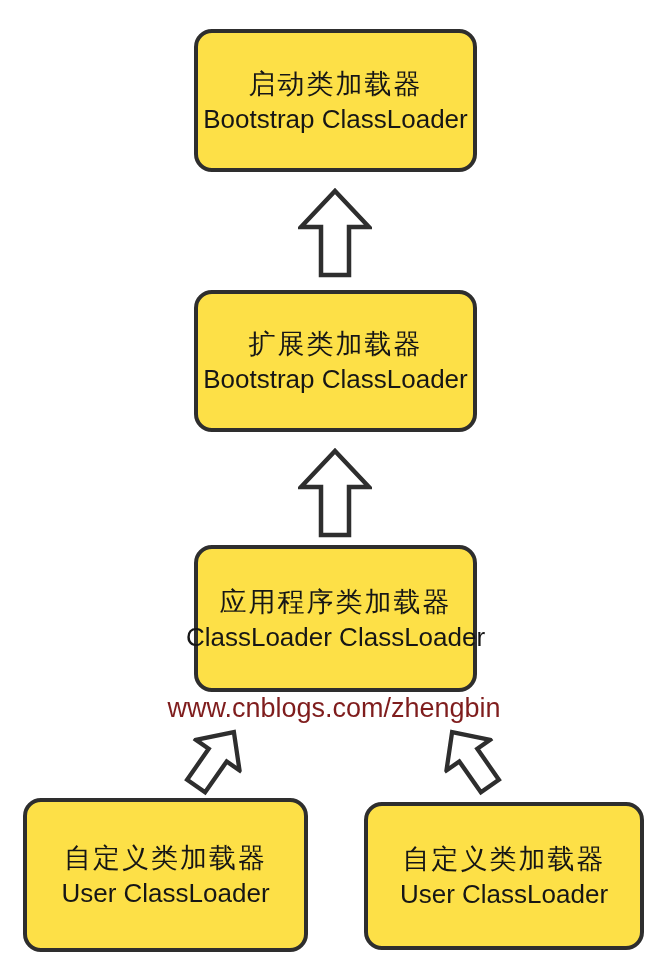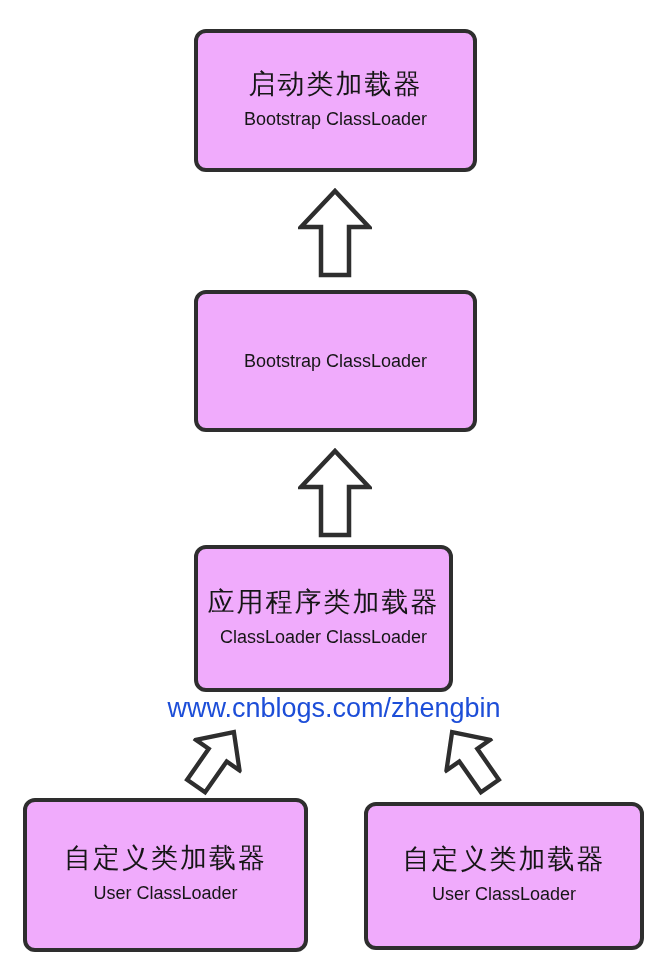--- a/index.html
+++ b/index.html
@@ -13,36 +13,36 @@
     height: 972px;
     background: #ffffff;
     font-family: "Liberation Sans", "DejaVu Sans", sans-serif;
     color: #161616;
     overflow: hidden;
   }
   .node {
     position: absolute;
     box-sizing: border-box;
     border: 4px solid #2e2e2e;
-    border-radius: 12px;
-    background: #f0abfc;
+    border-radius: 18px;
+    background: #fde047;
     display: flex;
     flex-direction: column;
     align-items: center;
     justify-content: center;
     text-align: left;
   }
   .node .zh {
     font-size: 27px;
     line-height: 36px;
     letter-spacing: 2px;
     white-space: nowrap;
   }
   .node .en {
-    font-size: 18px;
+    font-size: 26px;
     line-height: 34px;
     white-space: nowrap;
   }
   .arrow {
     position: absolute;
   }
   .arrow svg {
     display: block;
   }
   .rot-right {
@@ -52,28 +52,28 @@
     transform: rotate(-35deg);
   }
   .watermark {
     position: absolute;
     left: 0;
     top: 693px;
     width: 668px;
     text-align: center;
     font-size: 27px;
     line-height: 30px;
-    color: #1d4ed8;
+    color: #7f1d1d;
     white-space: nowrap;
   }
 
   
   #node-bootstrap   { left: 194px; top: 29px;  width: 283px; height: 143px; }
   #node-extension   { left: 194px; top: 290px; width: 283px; height: 142px; }
-  #node-application { left: 194px; top: 545px; width: 259px; height: 147px; }
+  #node-application { left: 194px; top: 545px; width: 283px; height: 147px; }
   #node-user-left   { left: 23px;  top: 798px; width: 285px; height: 154px; }
   #node-user-right  { left: 364px; top: 802px; width: 280px; height: 148px; }
 
   
   #arrow-ext-to-boot { left: 298px; top: 188px; }
   #arrow-app-to-ext  { left: 298px; top: 448px; }
   #arrow-userl-to-app { left: 186px; top: 722px; }
   #arrow-userr-to-app { left: 442px; top: 722px; }
 </style>
 </head>
@@ -86,20 +86,21 @@
     <span class="en">Bootstrap ClassLoader</span>
   </div>
 
   <div class="arrow" id="arrow-ext-to-boot">
     <svg width="74" height="90" viewBox="0 0 74 90">
       <polygon points="37,3 71,39 51,39 51,87 23,87 23,39 3,39" fill="#ffffff" stroke="#2e2e2e" stroke-width="4.5" stroke-linejoin="miter"></polygon>
     </svg>
   </div>
 
   <div class="node" id="node-extension">
+    <span class="zh">扩展类加载器</span>
     <span class="en">Bootstrap ClassLoader</span>
   </div>
 
   <div class="arrow" id="arrow-app-to-ext">
     <svg width="74" height="90" viewBox="0 0 74 90">
       <polygon points="37,3 71,39 51,39 51,87 23,87 23,39 3,39" fill="#ffffff" stroke="#2e2e2e" stroke-width="4.5" stroke-linejoin="miter"></polygon>
     </svg>
   </div>
 
   <div class="node" id="node-application">

